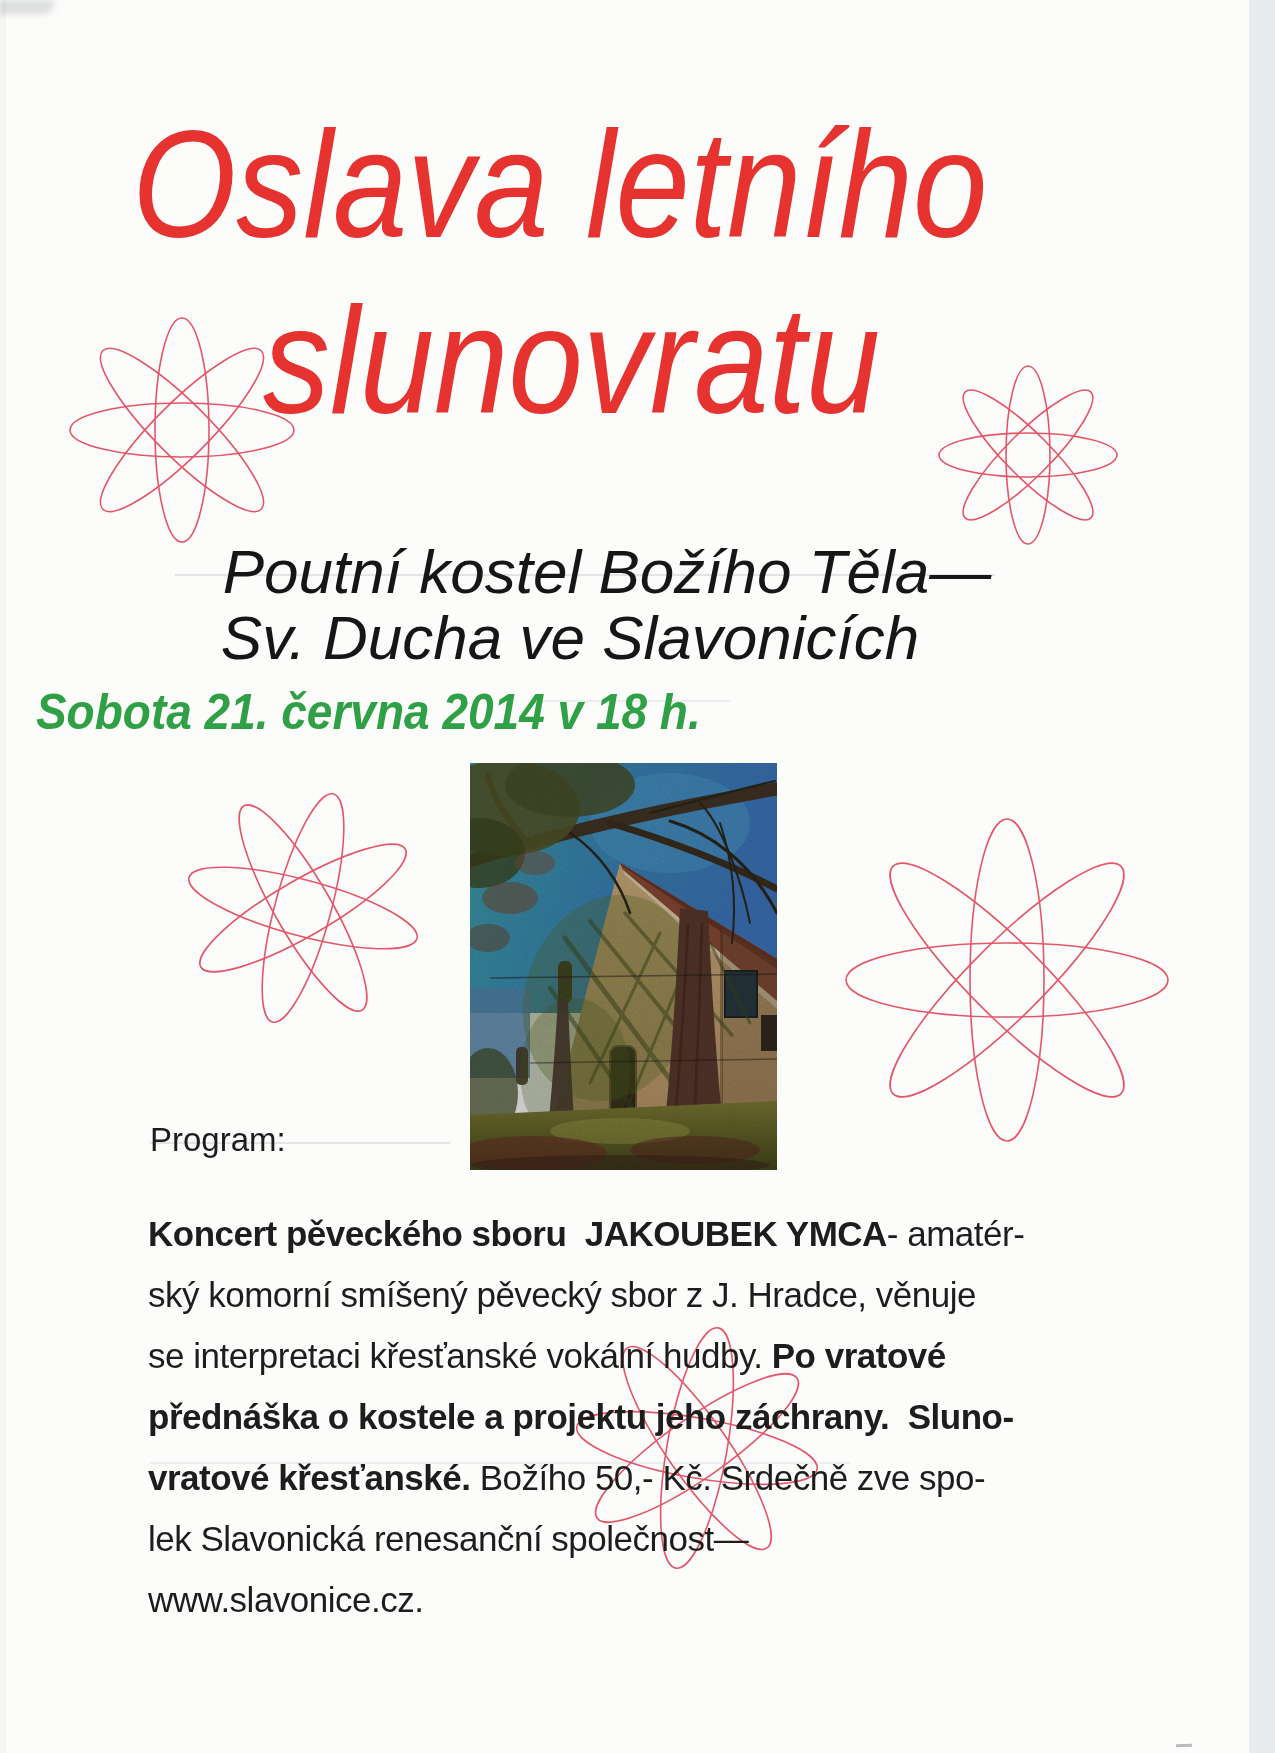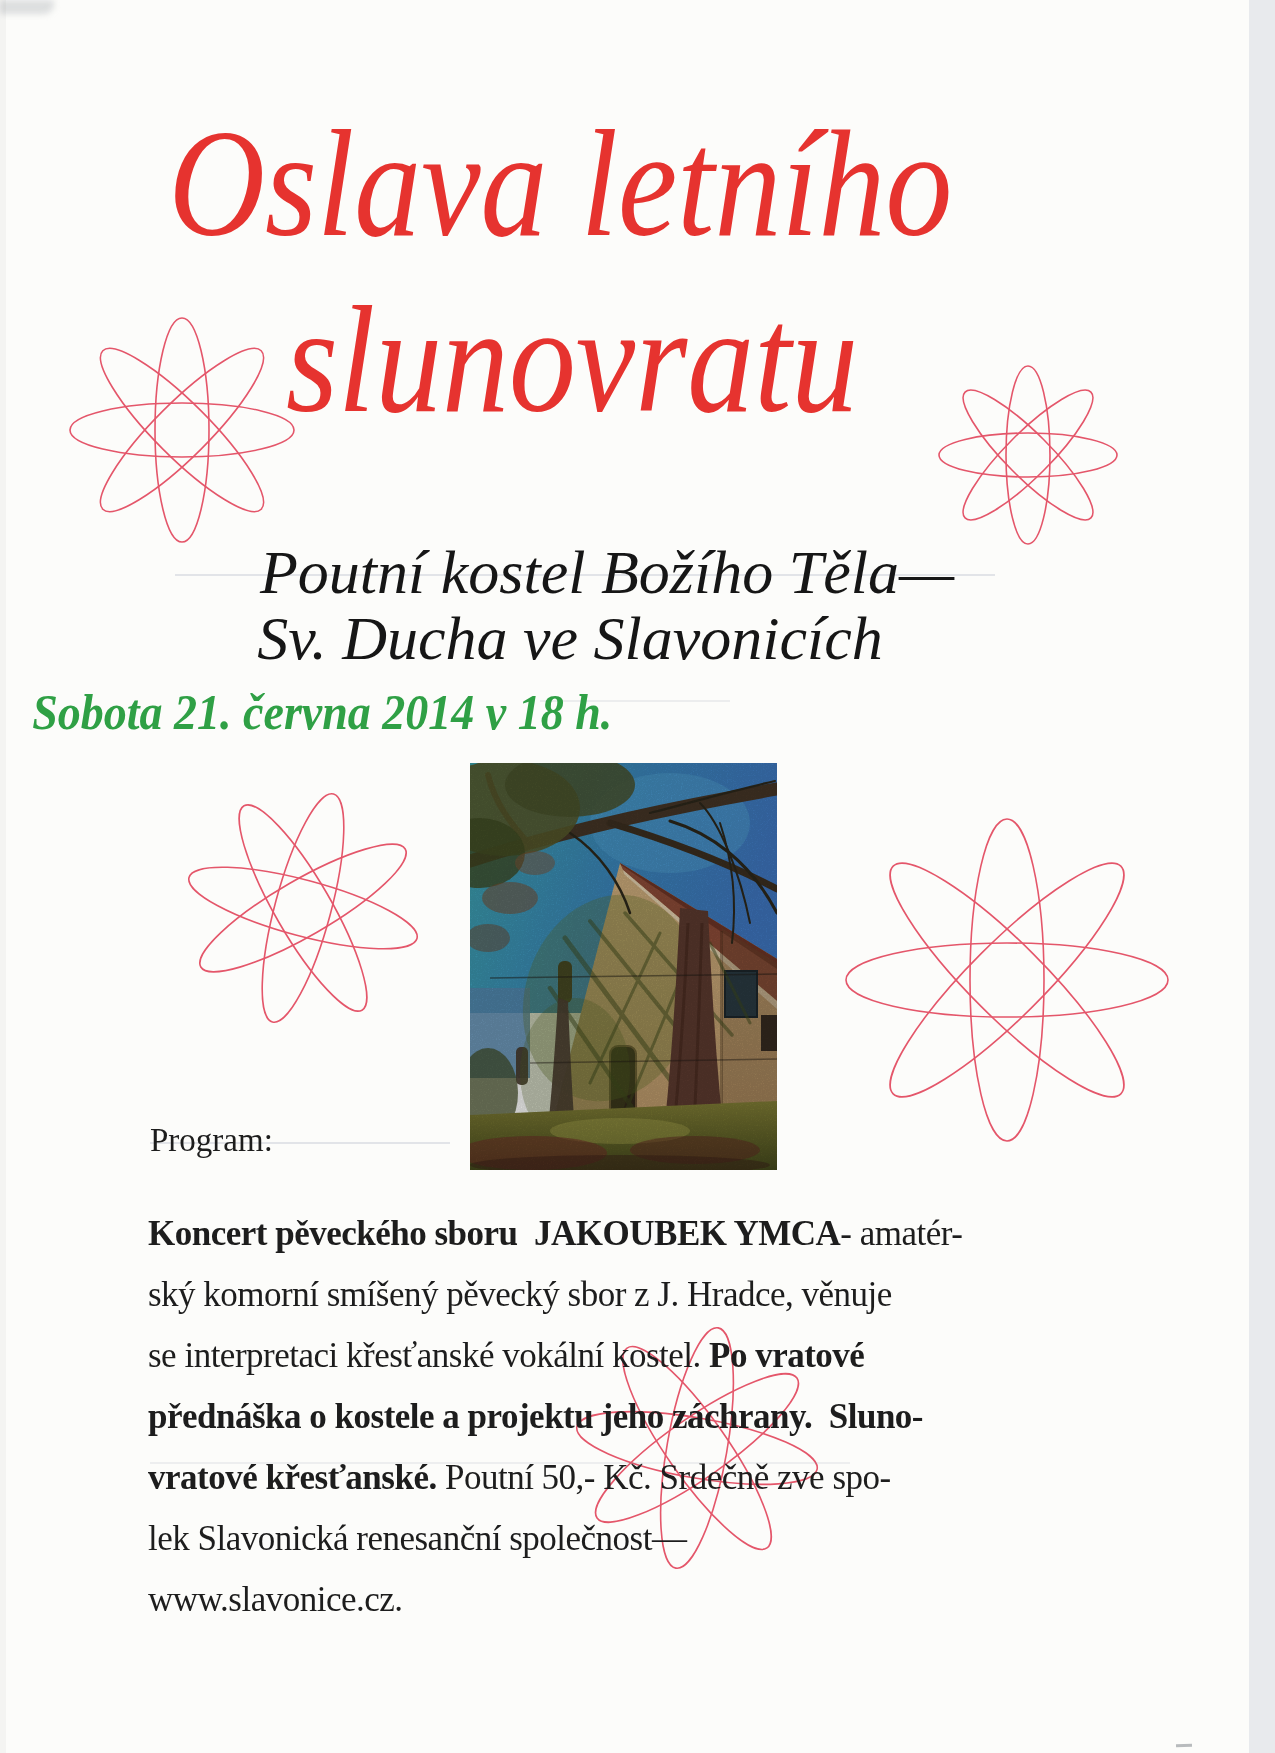--- a/index.html
+++ b/index.html
@@ -1,21 +1,21 @@
 <!DOCTYPE html>
 <html style="--title-red: #e6332f; --subtitle-black: #161616; --date-green: #2fa045; --body-black: #1d1d1d; --flower-pink: #e4566a; --scan-band: #e8eaed; --page-bg: #fcfcfa;"><head>
 <meta charset="utf-8">
 <style>
   html,body{margin:0;padding:0;background:#888;}
   .page{
     position:relative;
     width:1275px;height:1753px;
     background:var(--page-bg,#fcfcfa);
     overflow:hidden;
-    font-family:Liberation Serif, serif;
+    font-family:Liberation Sans, sans-serif;
   }
   .abs{position:absolute;}
   .layer-deco{z-index:1;}
   .layer-content{z-index:2;}
 
   
   .title-line{
     left:0;width:1100px;text-align:center;
     font-style:italic;font-weight:400;
     font-size:152px;line-height:156px;
@@ -223,23 +223,23 @@
       <path d="M60,300 L307,296" stroke="rgba(30,25,20,0.45)" stroke-width="1.5"></path>
 
       <rect x="0" y="0" width="307" height="407" filter="url(#grain)" opacity="0.2"></rect>
     </svg>
   </div>
 
   <div class="abs program-heading layer-content">Program:</div>
   <div class="abs para layer-content">
       <div class="bline"><span class="b">Koncert pěveckého sboru  JAKOUBEK YMCA</span><span>- amatér-</span></div>
       <div class="bline"><span>ský komorní smíšený pěvecký sbor z J. Hradce, věnuje</span></div>
-      <div class="bline"><span>se interpretaci křesťanské vokální kostel. </span><span class="b">Po vratové</span></div>
+      <div class="bline"><span>se interpretaci křesťanské vokální hudby. </span><span class="b">Po vratové</span></div>
       <div class="bline"><span class="b">přednáška o kostele a projektu jeho záchrany.  Sluno-</span></div>
-      <div class="bline"><span class="b">vratové křesťanské. </span><span>Poutní 50,- Kč. Srdečně zve spo-</span></div>
+      <div class="bline"><span class="b">vratové křesťanské. </span><span>Božího 50,- Kč. Srdečně zve spo-</span></div>
       <div class="bline"><span>lek Slavonická renesanční společnost—</span></div>
       <div class="bline"><span>www.slavonice.cz.</span></div>
     </div>
 
   <div class="abs scan-band"></div>
   <div class="abs corner-smudge"></div>
   <div class="abs left-edge"></div>
   <div class="abs bottom-mark"></div>
 </div>
 

